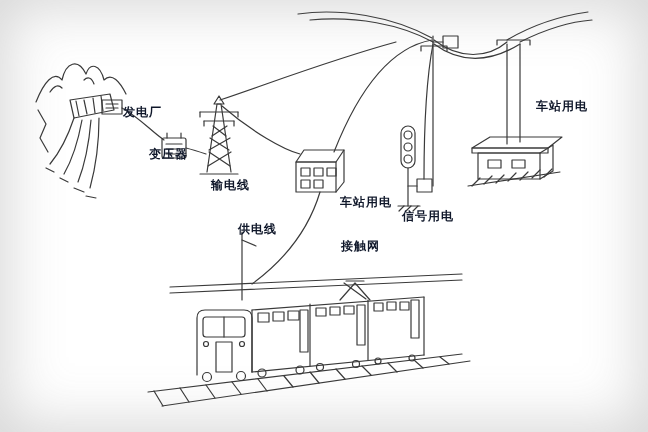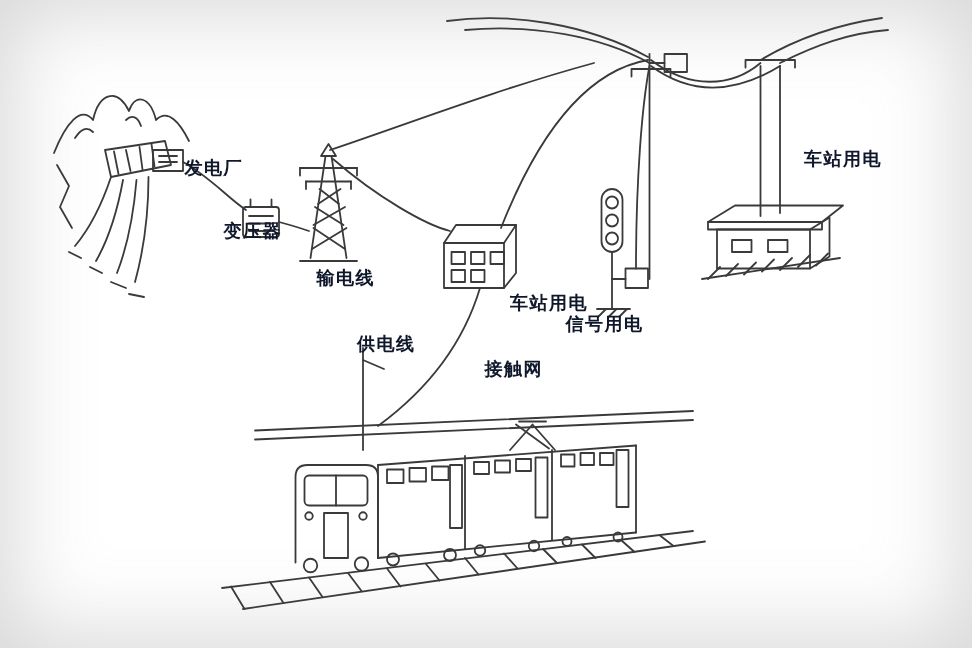--- a/index.html
+++ b/index.html
@@ -184,17 +184,17 @@
       <path d="M472,186 L480,178 M484,184 L492,176 M496,183 L504,175 M508,181 L516,173 M520,180 L528,172 M532,178 L540,170 M544,177 L552,169"></path>
     </g>
 
   </svg>
 
   <div class="lbl" style="left:123px;top:105px">发电厂</div>
   <div class="lbl" style="left:149px;top:147px">变压器</div>
   <div class="lbl" style="left:211px;top:178px">输电线</div>
   <div class="lbl" style="left:340px;top:195px">车站用电</div>
   <div class="lbl" style="left:238px;top:222px">供电线</div>
-  <div class="lbl" style="left:323px;top:239px">接触网</div>
-  <div class="lbl" style="left:377px;top:209px">信号用电</div>
+  <div class="lbl" style="left:341px;top:239px">接触网</div>
+  <div class="lbl" style="left:402px;top:209px">信号用电</div>
   <div class="lbl" style="left:536px;top:99px">车站用电</div>
 
 </div>
 
 </body></html>

